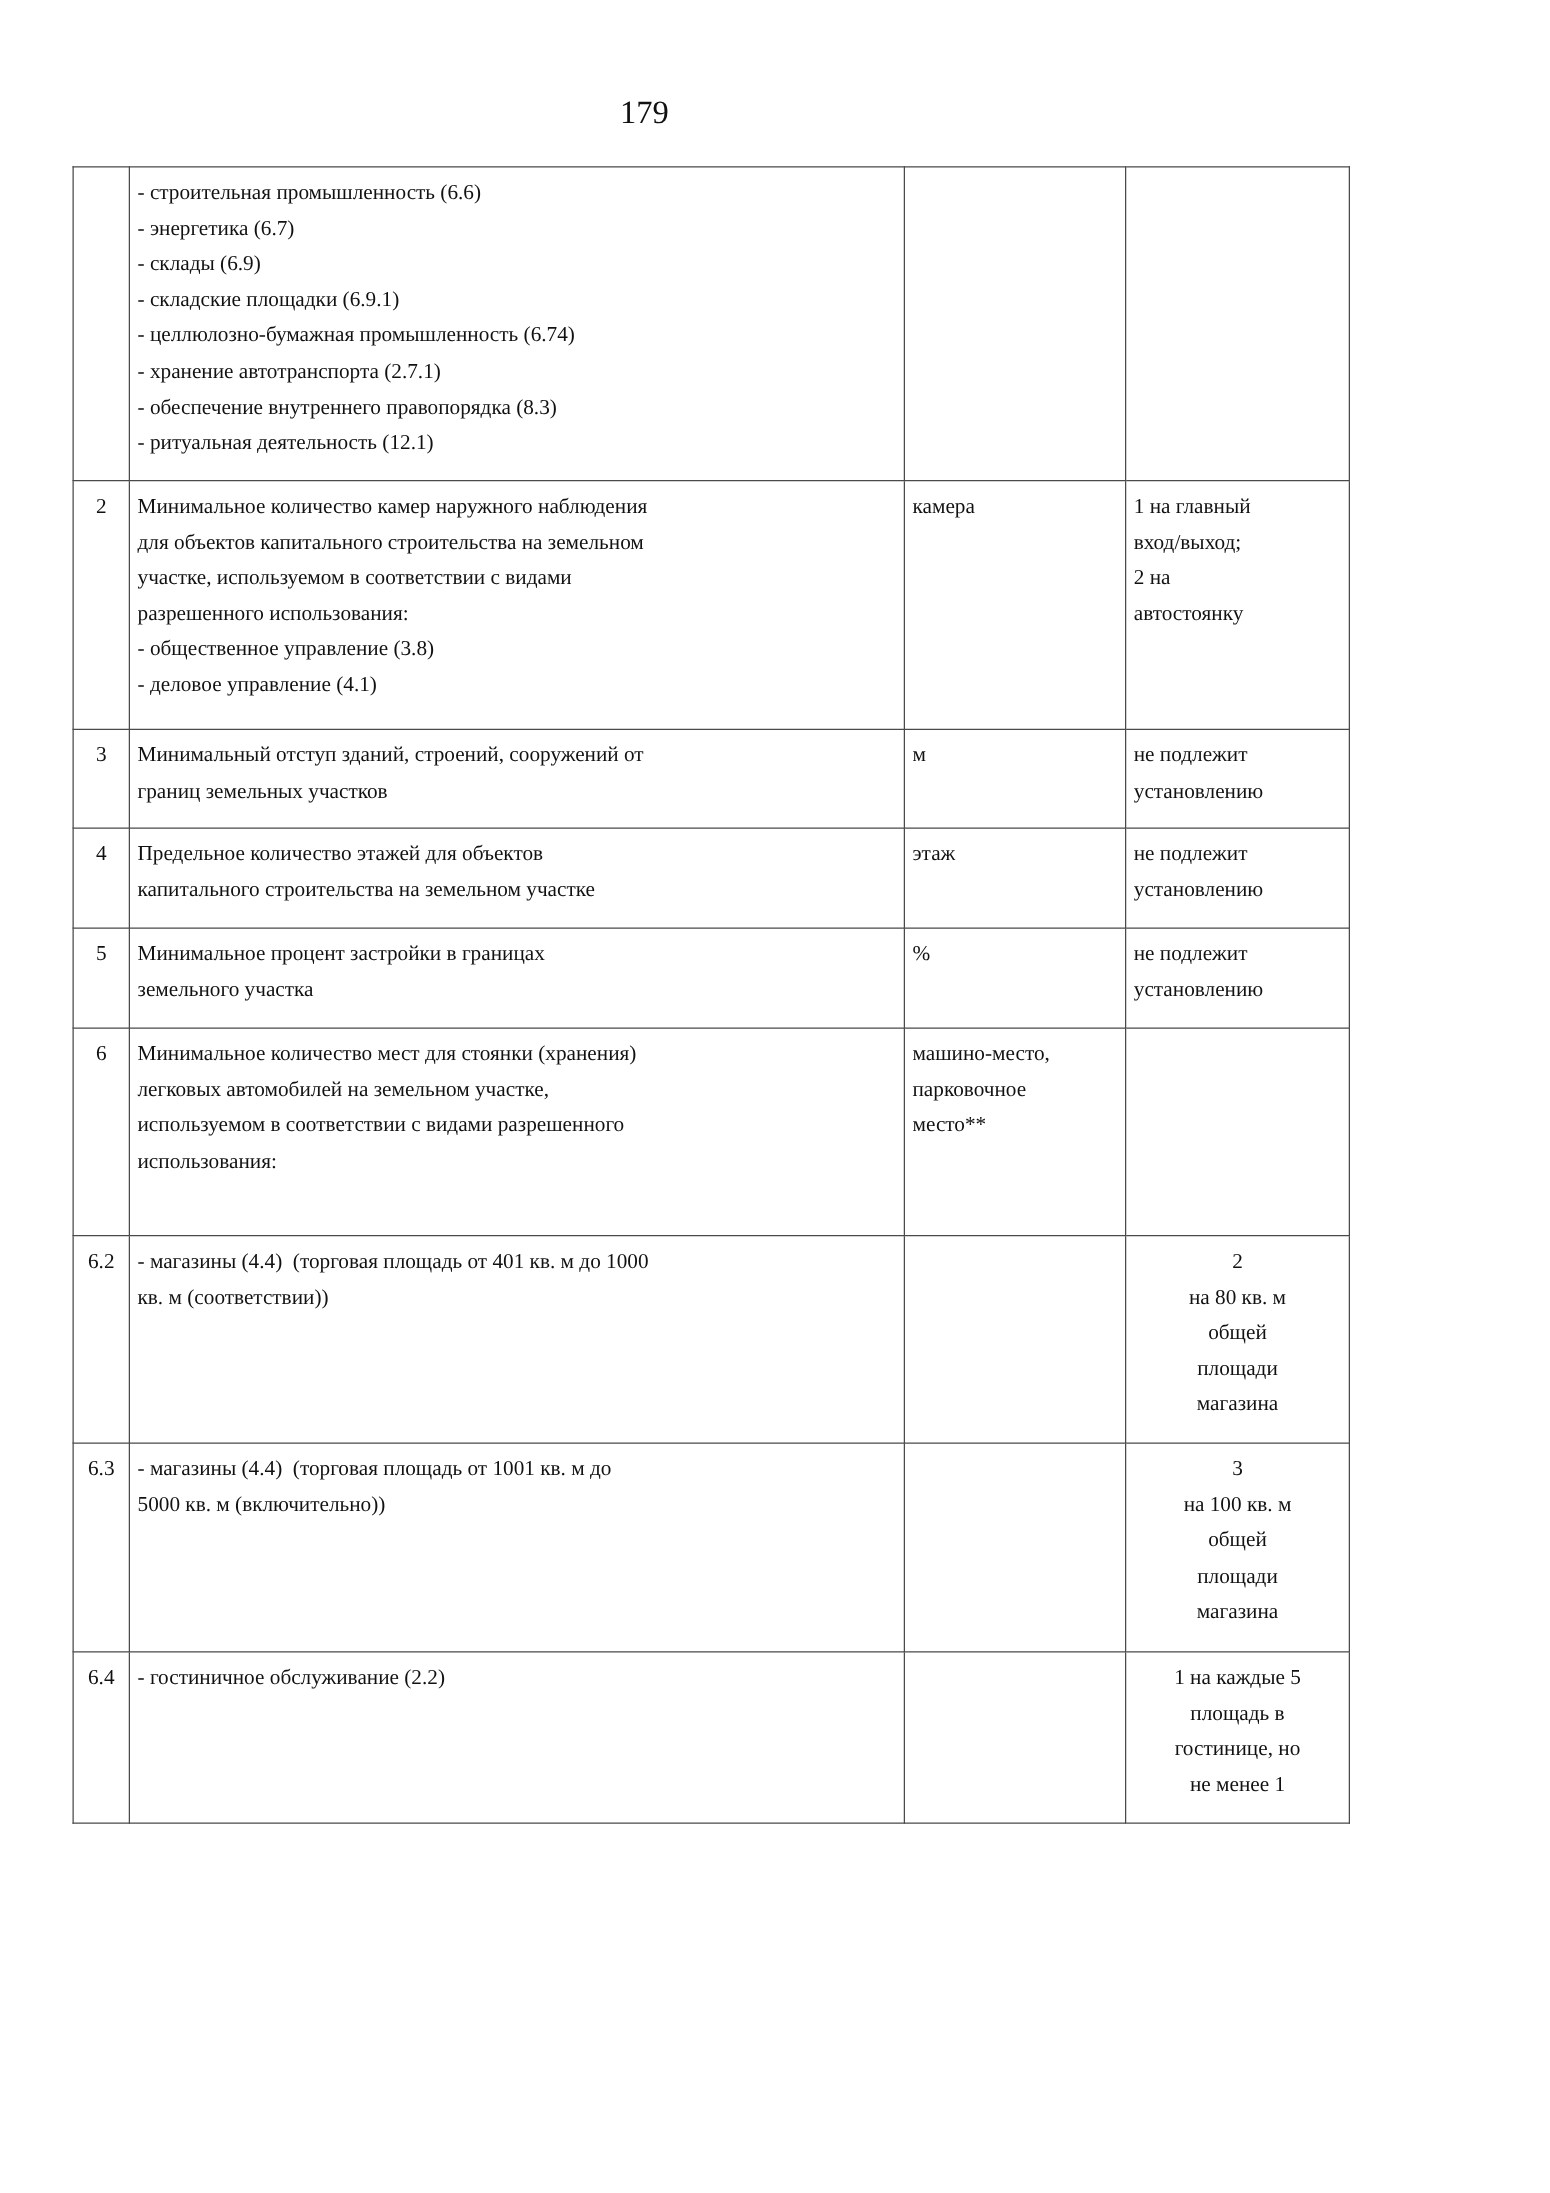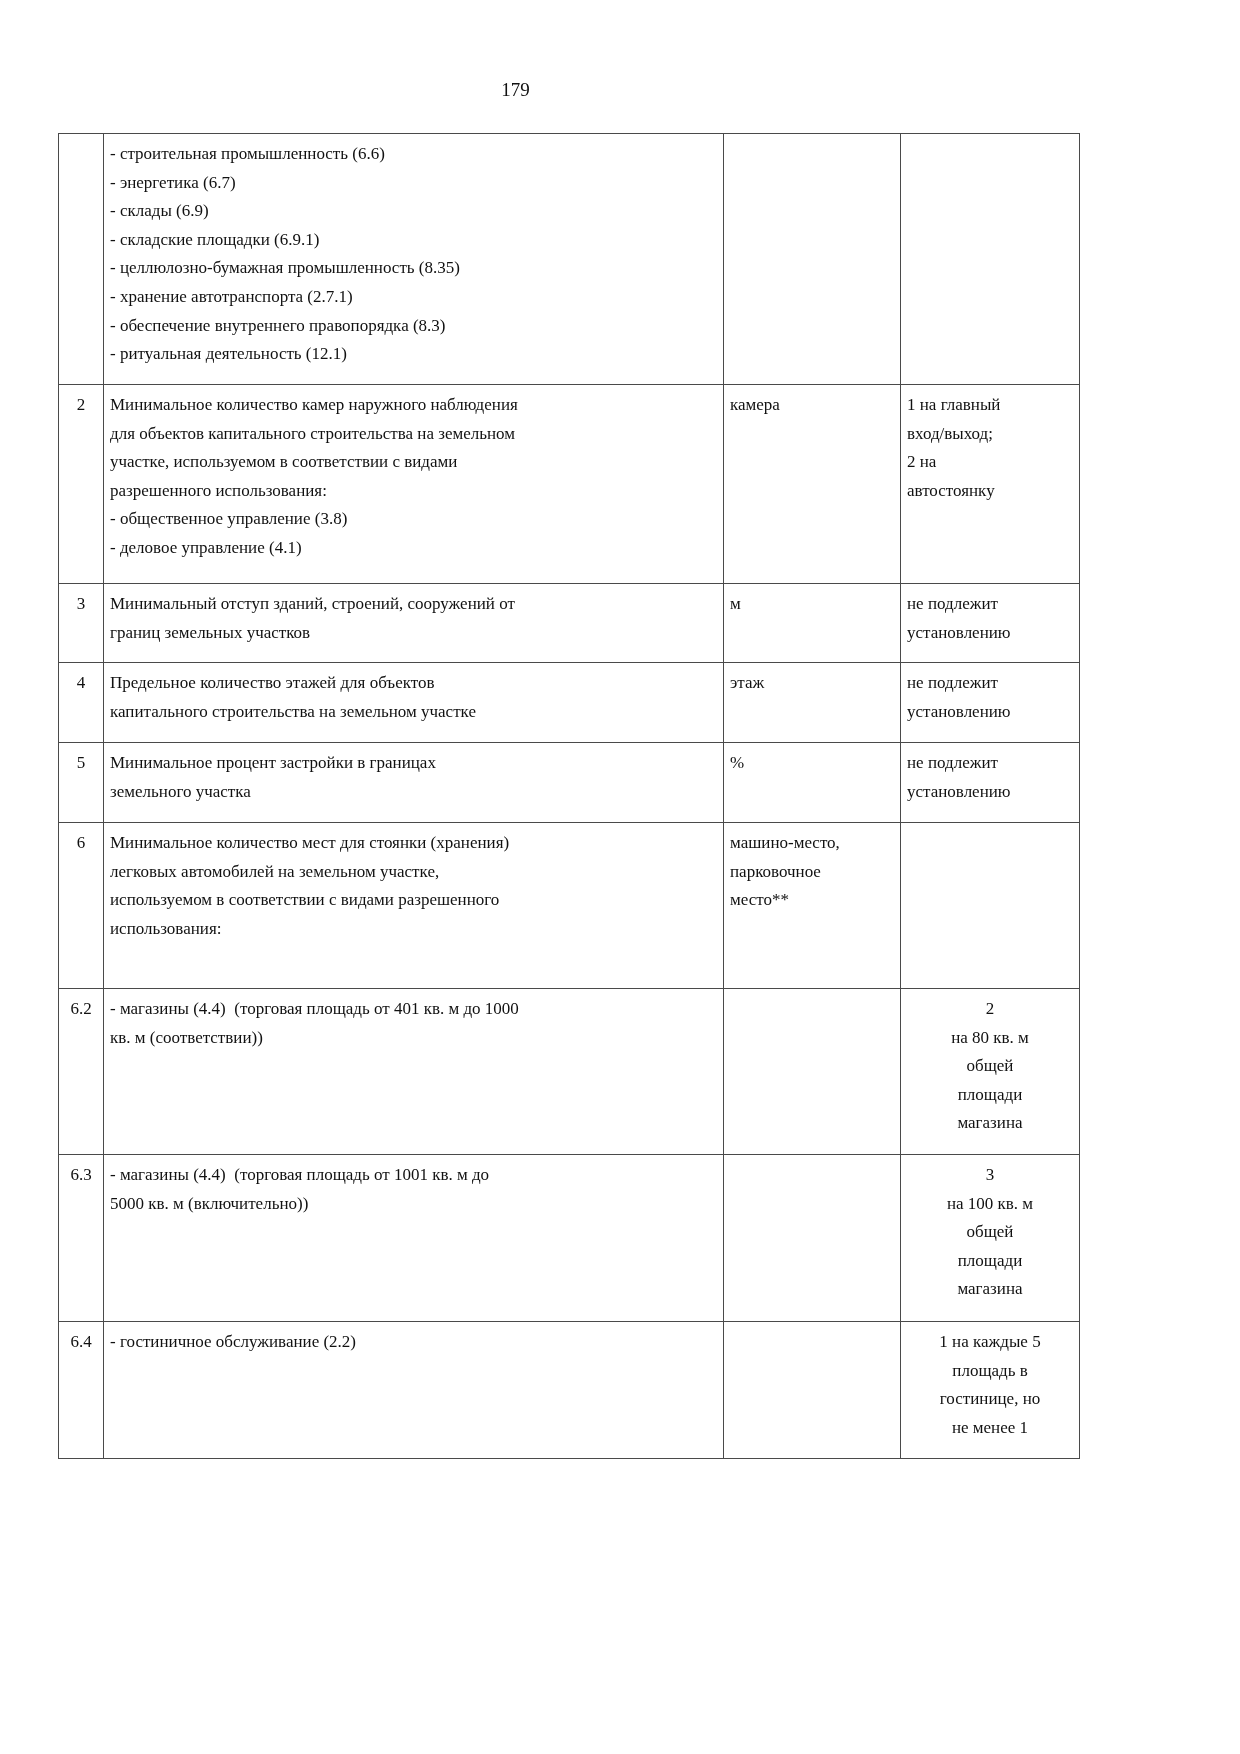--- a/index.html
+++ b/index.html
@@ -1,19 +1,19 @@
 <!DOCTYPE html>
 <html><head>
 <meta charset="utf-8">
 <style>
   html, body { margin:0; padding:0; background:#ffffff; }
   body { width:1240px; height:1754px; position:relative; overflow:hidden;
          font-family:"Liberation Serif", "DejaVu Serif", serif; color:#111; }
   .page-num { position:absolute; top:78px; left:0; width:1031px; text-align:center;
-              font-size:19px; line-height:24px; }
+              font-size:26px; line-height:24px; }
   table.doc { position:absolute; left:58px; top:133px; width:1021px;
               border-collapse:collapse; table-layout:fixed; }
   table.doc td { border:1.6px solid #4a4a4a; vertical-align:top; font-size:17px;
                  line-height:28.6px; padding:6px 6px 0 6px; }
   col.c1 { width:45px; } col.c2 { width:620px; } col.c3 { width:177px; } col.c4 { width:179px; }
   td.num { text-align:center; padding-left:2px; padding-right:2px; }
   td.unit { text-align:left; }
   td.val { text-align:left; }
   td.val.center { text-align:center; }
   .line { display:block; white-space:pre; }
@@ -31,21 +31,21 @@
       <col class="c4">
     </colgroup>
   <tbody id="tbody">
       <tr style="height: 251px;">
         <td class="num"></td>
         <td class="desc">
           <span class="line">- строительная промышленность (6.6)</span>
           <span class="line">- энергетика (6.7)</span>
           <span class="line">- склады (6.9)</span>
           <span class="line">- складские площадки (6.9.1)</span>
-          <span class="line">- целлюлозно-бумажная промышленность (8.35)</span>
+          <span class="line">- целлюлозно-бумажная промышленность (6.74)</span>
           <span class="line">- хранение автотранспорта (2.7.1)</span>
           <span class="line">- обеспечение внутреннего правопорядка (8.3)</span>
           <span class="line">- ритуальная деятельность (12.1)</span>
         </td>
         <td class="unit"></td>
         <td class="val"></td>
       </tr>
       <tr style="height: 199px;">
         <td class="num">2</td>
         <td class="desc">

